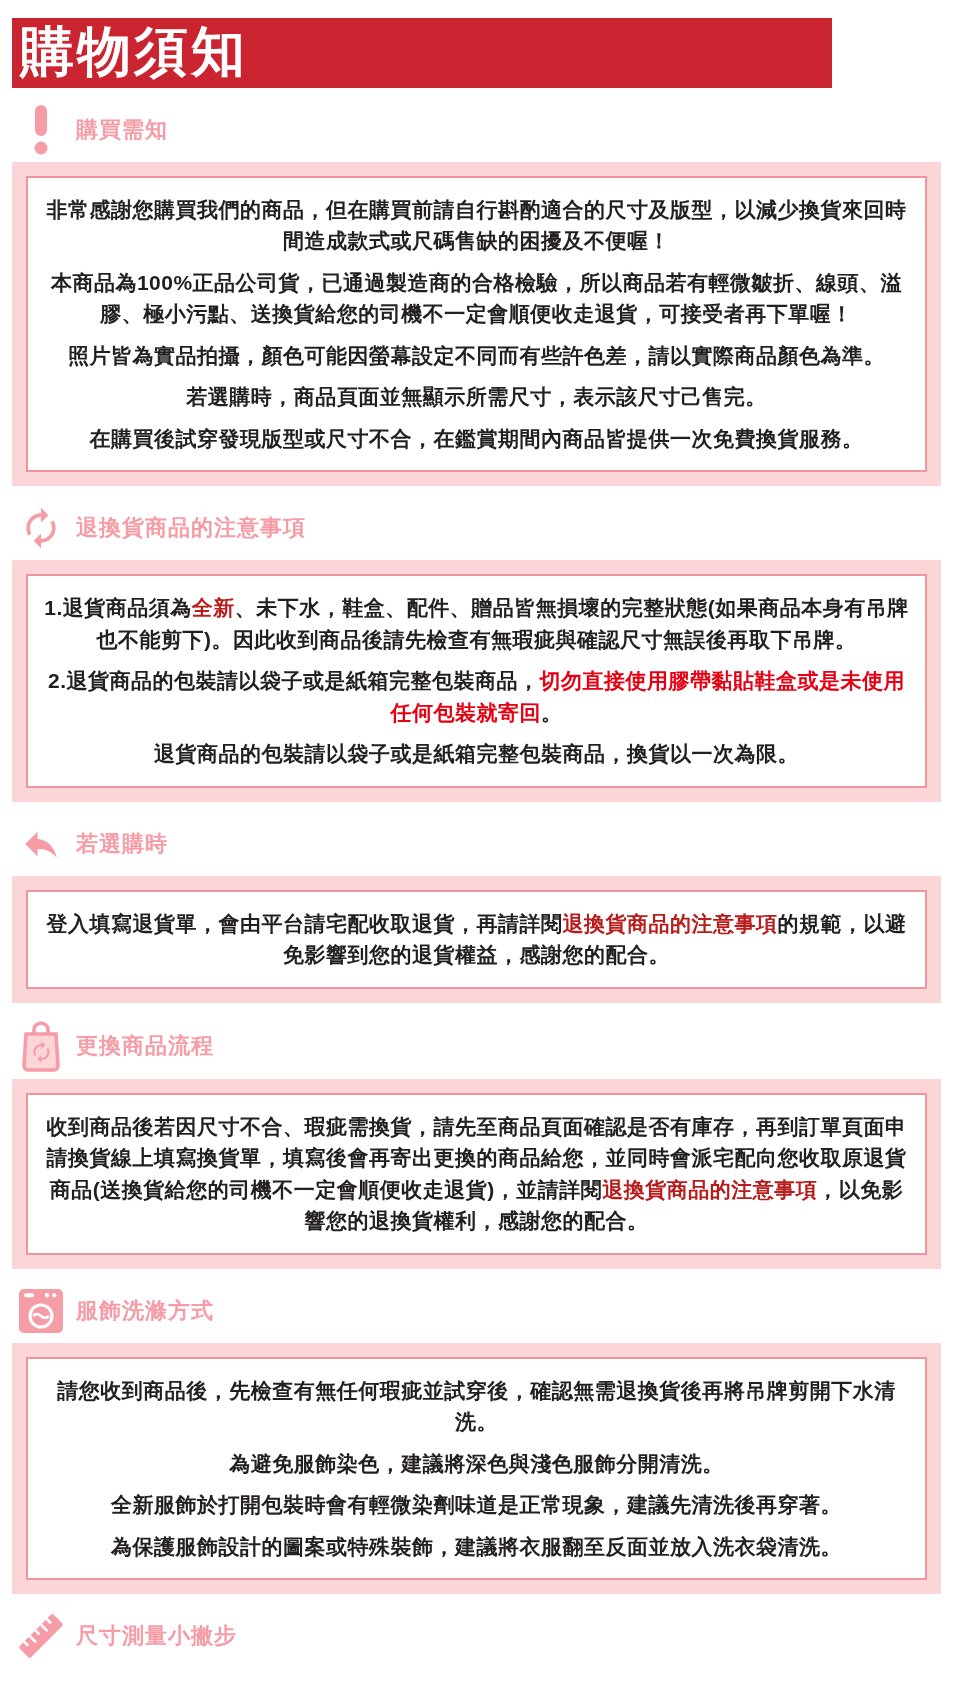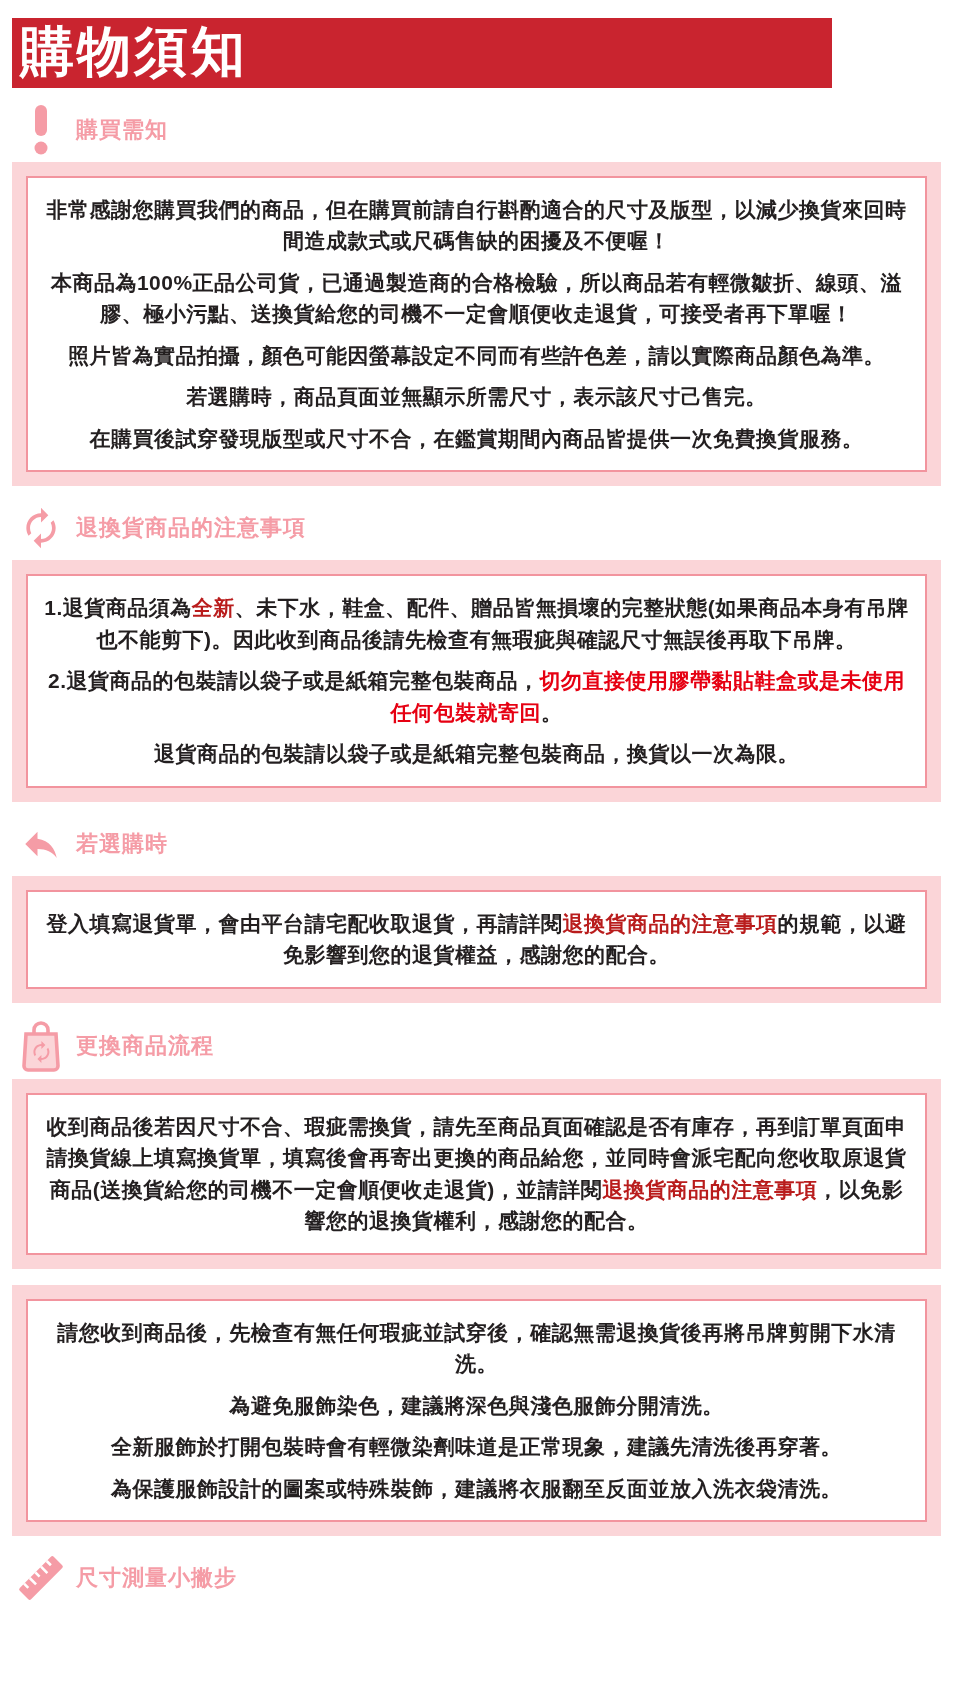--- a/index.html
+++ b/index.html
@@ -141,20 +141,34 @@
     <span class="section-label">更換商品流程</span>
   </div>
   <div class="outer-box">
     <div class="inner-box">
       <p><span>收到商品後若因尺寸不合、瑕疵需換貨，請先至商品頁面確認是否有庫存，再到訂單頁面申請換貨線上填寫換貨單，填寫後會再寄出更換的商品給您，並同時會派宅配向您收取原退貨商品(送換貨給您的司機不一定會順便收走退貨)，並請詳閱</span><span class="seg-red">退換貨商品的注意事項</span><span>，以免影響您的退換貨權利，感謝您的配合。</span></p>
     </div>
   </div>
 </div>
 
 <div class="section">
+  <div class="section-heading">
+    <span class="icon-wrap">
+      <svg width="48" height="46" viewBox="0 0 24 23">
+        <rect x="1" y="0.5" width="22" height="22" rx="2.5" fill="#f59ca6"></rect>
+        <rect x="3.5" y="2.6" width="5" height="2" rx="1" fill="#ffffff"></rect>
+        <circle cx="15" cy="3.6" r="1.1" fill="#ffffff"></circle>
+        <circle cx="18.6" cy="3.6" r="1.1" fill="#ffffff"></circle>
+        <circle cx="12" cy="14" r="6.3" fill="#ffffff"></circle>
+        <circle cx="12" cy="14" r="4.7" fill="#f59ca6"></circle>
+        <path d="M8 14q2-1.8 4 0t4 0" stroke="#ffffff" stroke-width="1.3" fill="none"></path>
+      </svg>
+    </span>
+    <span class="section-label">服飾洗滌方式</span>
+  </div>
   <div class="outer-box">
     <div class="inner-box">
       <p><span>請您收到商品後，先檢查有無任何瑕疵並試穿後，確認無需退換貨後再將吊牌剪開下水清洗。</span></p>
       <p><span>為避免服飾染色，建議將深色與淺色服飾分開清洗。</span></p>
       <p><span>全新服飾於打開包裝時會有輕微染劑味道是正常現象，建議先清洗後再穿著。</span></p>
       <p><span>為保護服飾設計的圖案或特殊裝飾，建議將衣服翻至反面並放入洗衣袋清洗。</span></p>
     </div>
   </div>
 </div>
 

